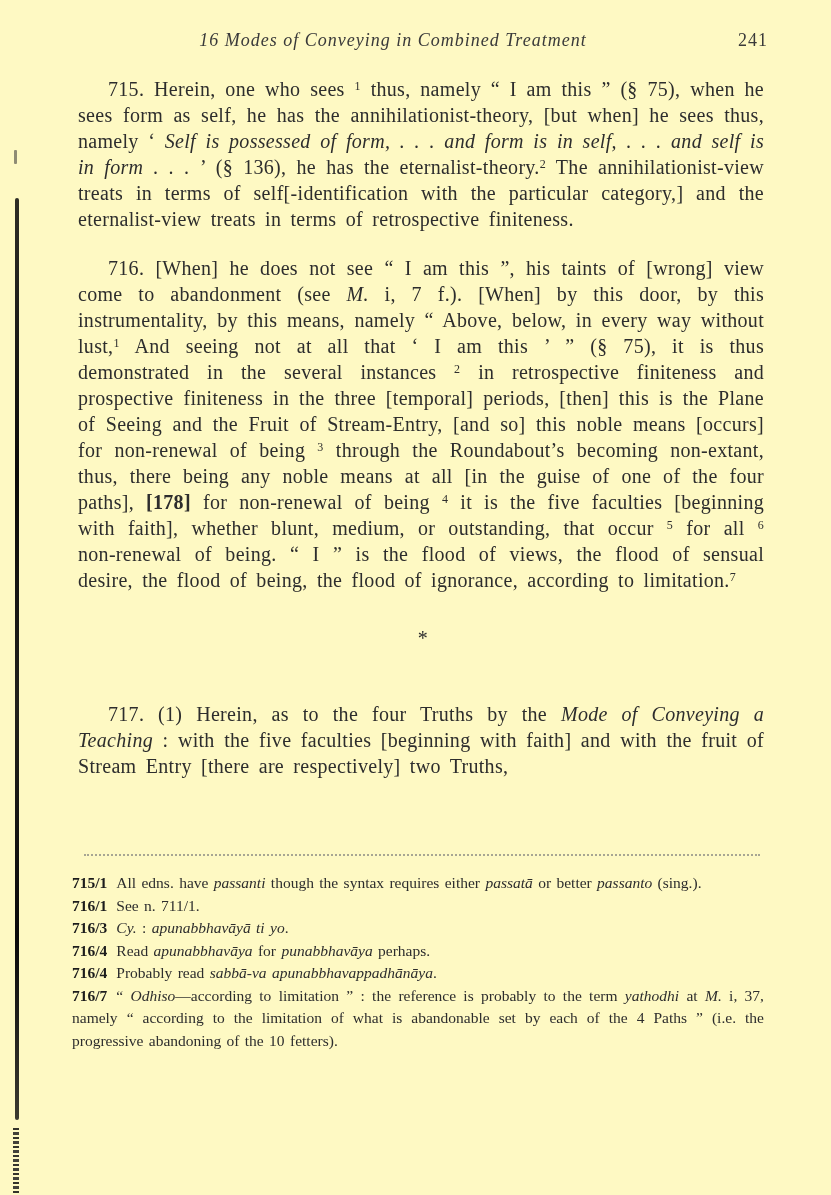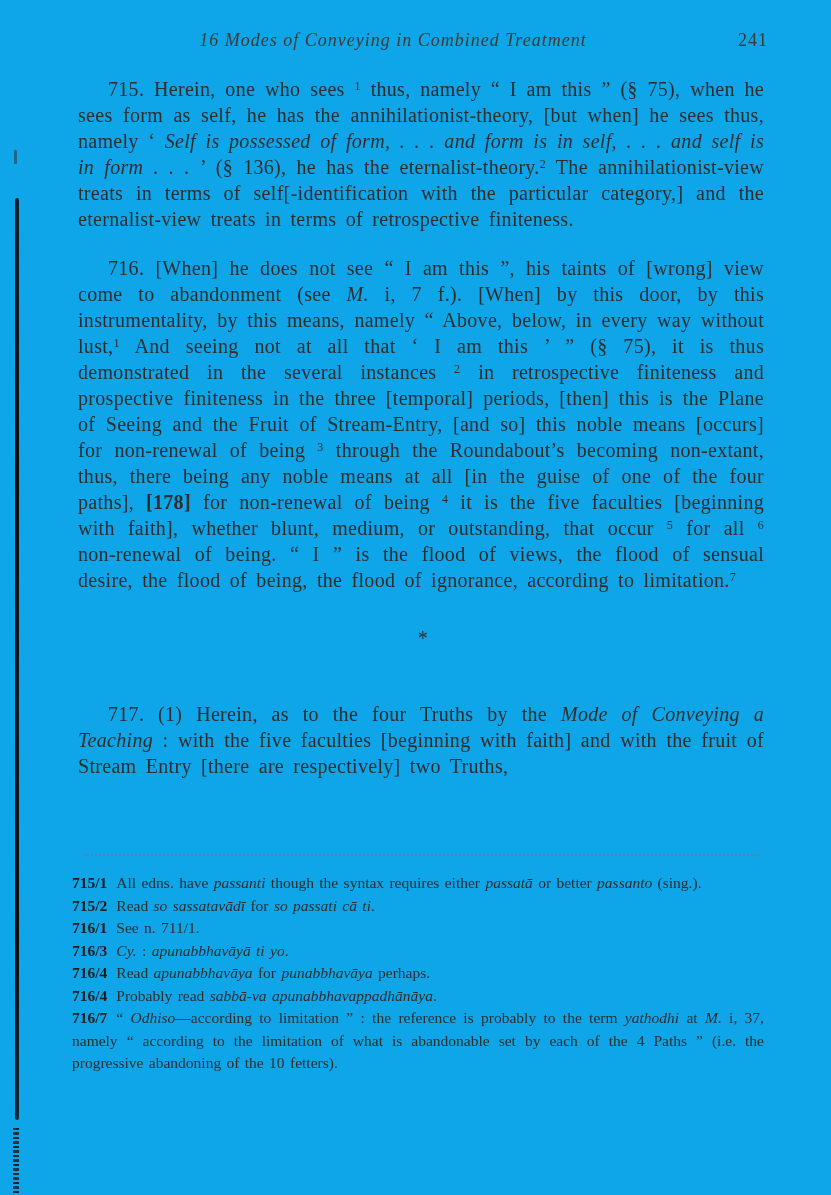--- a/index.html
+++ b/index.html
@@ -4,21 +4,21 @@
 <style>
   html, body {
     margin: 0;
     padding: 0;
     background: #ffffff;
   }
   .page {
     position: relative;
     width: 831px;
     height: 1195px;
-    background: #0ea5e9;
+    background: #fef9c3;
     color: #2d2d2d;
     font-family: "Liberation Serif", "DejaVu Serif", serif;
     overflow: hidden;
   }
 
   
   .running-header {
     position: absolute;
     top: 30px;
     left: 78px;
@@ -153,21 +153,20 @@
       <p class="para"><span>715. Herein, one who sees </span><sup>1</sup><span> thus, namely “ I am this ” (§ 75), when he sees form as self, he has the annihilationist-theory, [but when] he sees thus, namely ‘ </span><em>Self is possessed of form, . . . and form is in self, . . . and self is in form . . .</em><span> ’ (§ 136), he has the eternalist-theory.</span><sup>2</sup><span> The annihilationist-view treats in terms of self[-identification with the particular category,] and the eternalist-view treats in terms of retrospective finiteness.</span></p>
       <p class="para"><span>716. [When] he does not see “ I am this ”, his taints of [wrong] view come to abandonment (see </span><em>M.</em><span> i, 7 f.).  [When] by this door, by this instrumentality, by this means, namely “ Above, below, in every way without lust,</span><sup>1</sup><span> And seeing not at all that ‘ I am this ’ ” (§ 75), it is thus demonstrated in the several instances </span><sup>2</sup><span> in retrospective finiteness and prospective finiteness in the three [temporal] periods, [then] this is the Plane of Seeing and the Fruit of Stream-Entry, [and so] this noble means [occurs] for non-renewal of being </span><sup>3</sup><span> through the Roundabout’s becoming non-extant, thus, there being any noble means at all [in the guise of one of the four paths], </span><strong>[178]</strong><span> for non-renewal of being </span><sup>4</sup><span> it is the five faculties [beginning with faith], whether blunt, medium, or outstanding, that occur </span><sup>5</sup><span> for all </span><sup>6</sup><span> non-renewal of being.  “ I ” is the flood of views, the flood of sensual desire, the flood of being, the flood of ignorance, according to limitation.</span><sup>7</sup></p>
       <p class="para center-break"><span>*</span></p>
       <p class="para"><span>717. (1) Herein, as to the four Truths by the </span><em>Mode of Conveying a Teaching</em><span> :  with the five faculties [beginning with faith] and with the fruit of Stream Entry [there are respectively] two Truths,</span></p>
     </div>
 
   <div class="footnote-separator"></div>
 
   <div class="footnotes">
       <p class="footnote"><strong class="fn-label">715/1</strong><span>All edns. have </span><em>passanti</em><span> though the syntax requires either </span><em>passatā</em><span> or better </span><em>passanto</em><span> (sing.).</span></p>
-      <p class="footnote"><strong class="fn-label">715/2</strong><span>Read </span><em>so sassatavādī</em><span> for </span><em>so passati cā ti</em><span>.</span></p>
       <p class="footnote"><strong class="fn-label">716/1</strong><span>See n. 711/1.</span></p>
       <p class="footnote"><strong class="fn-label">716/3</strong><em>Cy.</em><span> : </span><em>apunabbhavāyā ti yo</em><span>.</span></p>
       <p class="footnote"><strong class="fn-label">716/4</strong><span>Read </span><em>apunabbhavāya</em><span> for </span><em>punabbhavāya</em><span> perhaps.</span></p>
       <p class="footnote"><strong class="fn-label">716/4</strong><span>Probably read </span><em>sabbā-va apunabbhavappadhānāya</em><span>.</span></p>
       <p class="footnote"><strong class="fn-label">716/7</strong><span>“ </span><em>Odhiso</em><span>—according to limitation ” :  the reference is probably to the term </span><em>yathodhi</em><span> at </span><em>M.</em><span> i, 37, namely “ according to the limitation of what is abandonable set by each of the 4 Paths ” (i.e. the progressive abandoning of the 10 fetters).</span></p>
     </div>
 
   <div class="scan-dot"></div>
   <div class="scan-line"></div>
   <div class="scan-speckle"></div>

